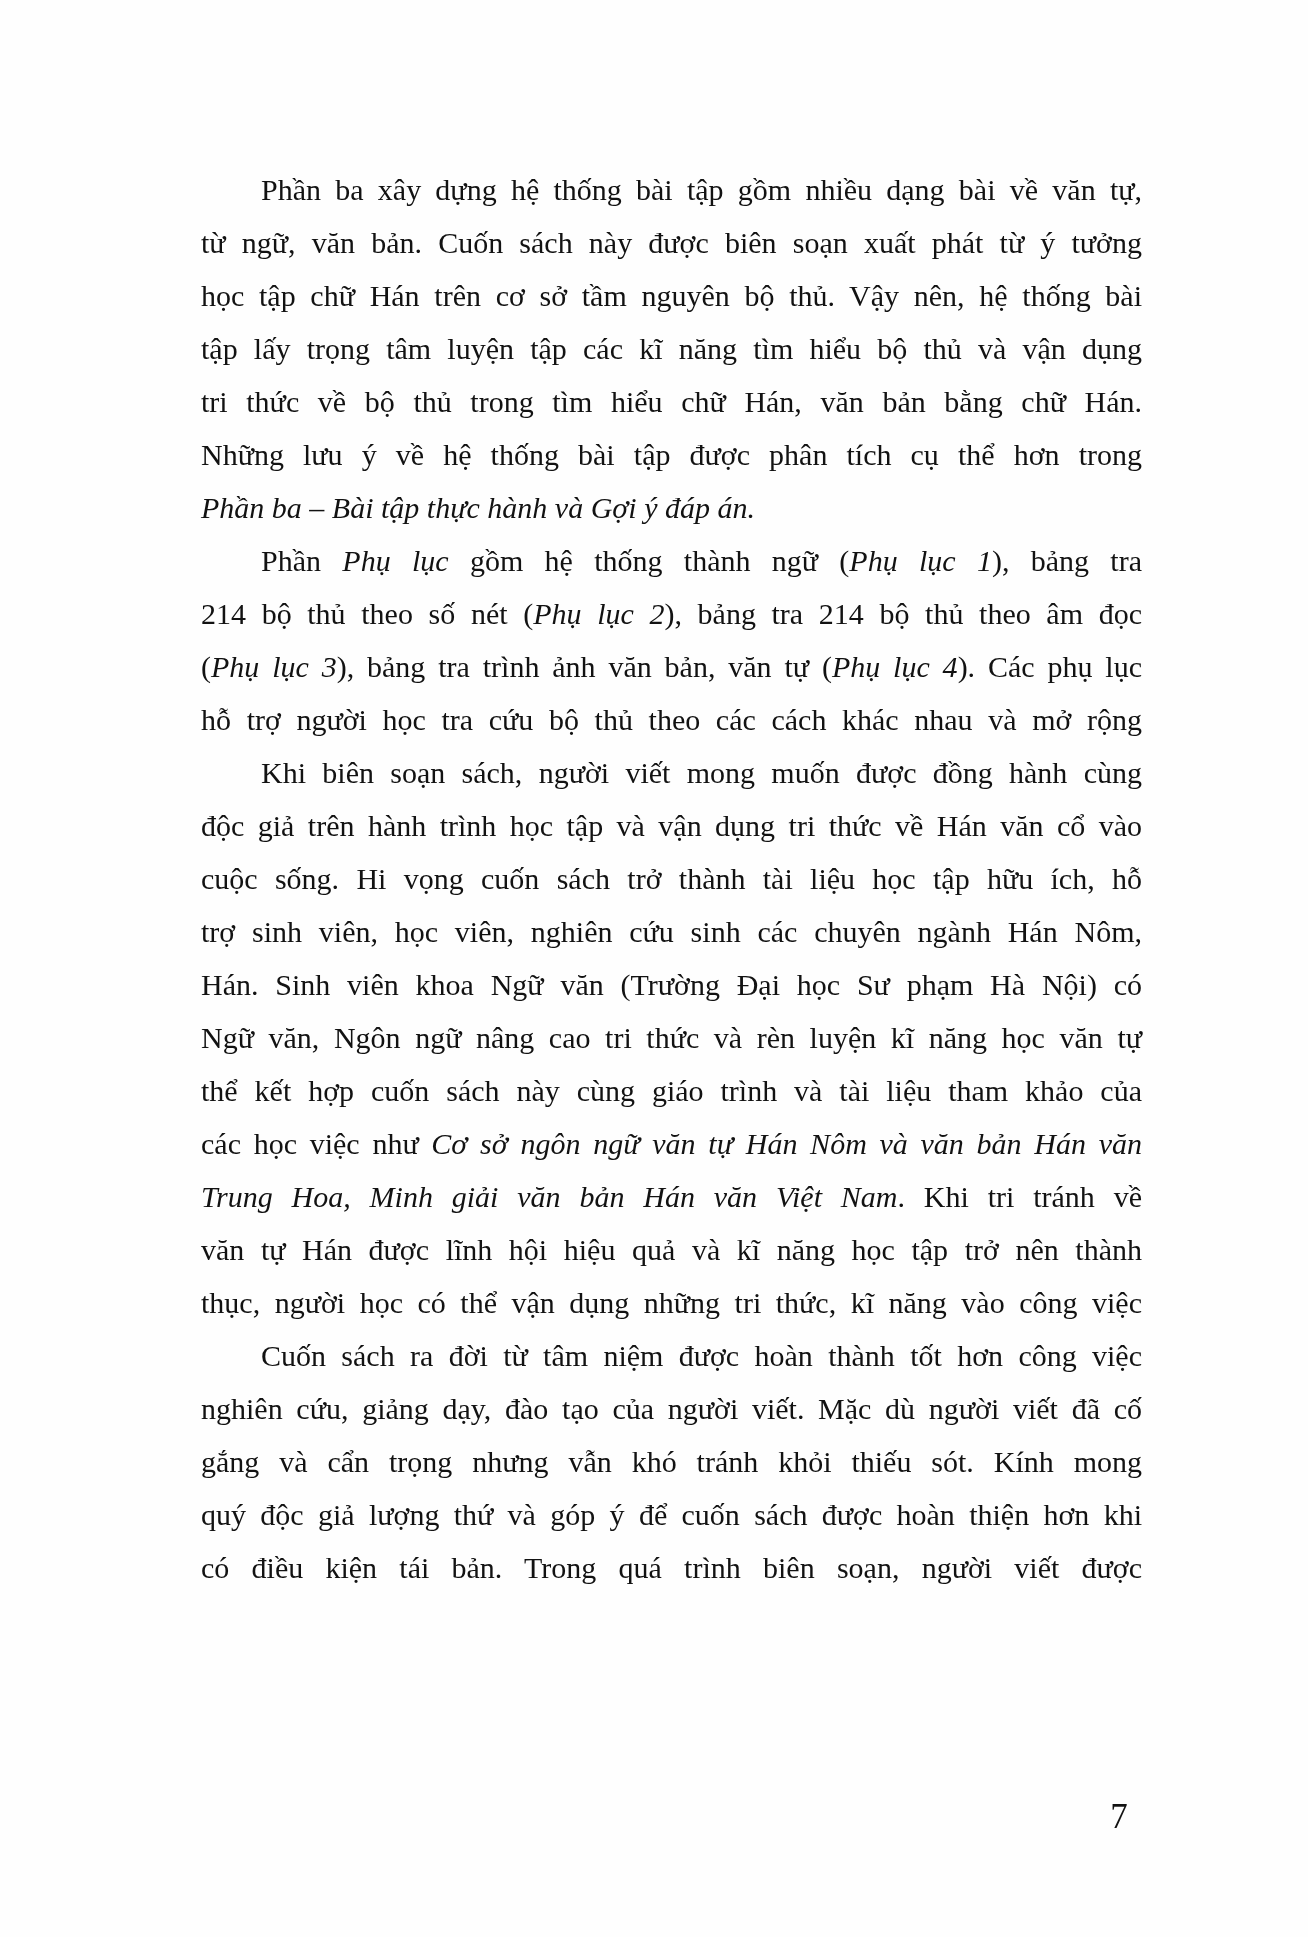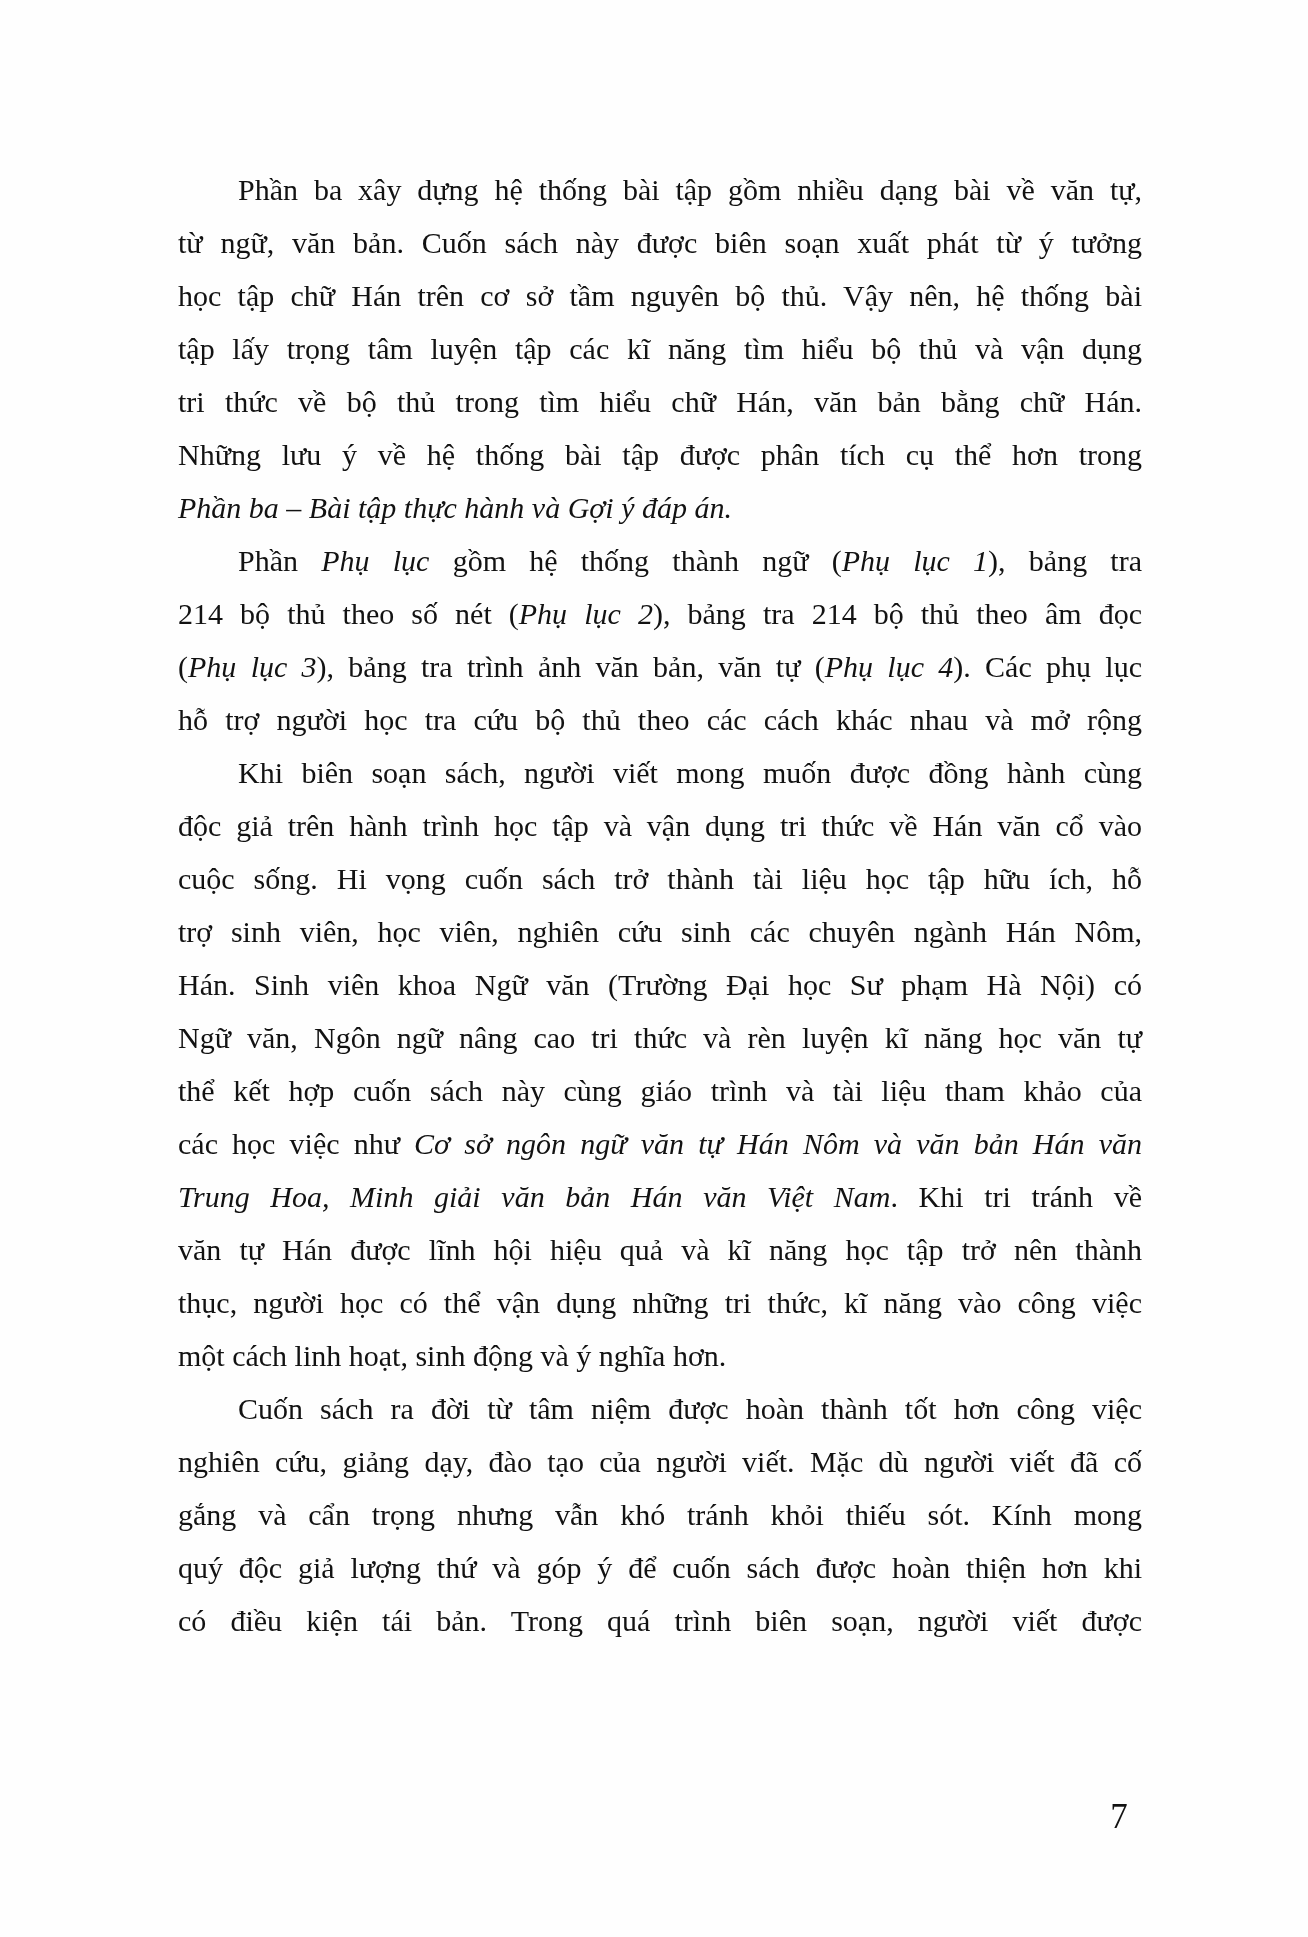--- a/index.html
+++ b/index.html
@@ -27,20 +27,21 @@
   }
   .paragraph {
     margin: 0;
     padding: 0;
   }
   .line {
     height: 53px;
     text-align: justify;
     text-align-last: justify;
     white-space: nowrap;
+    margin-left: 23px;
   }
   .line.last {
     text-align-last: left;
   }
   .line.indent {
     text-indent: 60px;
   }
   .it {
     font-style: italic;
   }
@@ -80,21 +81,20 @@
         <div class="line"><span>độc giả trên hành trình học tập và vận dụng tri thức về Hán văn cổ vào</span></div>
         <div class="line"><span>cuộc sống. Hi vọng cuốn sách trở thành tài liệu học tập hữu ích, hỗ</span></div>
         <div class="line"><span>trợ sinh viên, học viên, nghiên cứu sinh các chuyên ngành Hán Nôm,</span></div>
         <div class="line"><span>Hán. Sinh viên khoa Ngữ văn (Trường Đại học Sư phạm Hà Nội) có</span></div>
         <div class="line"><span>Ngữ văn, Ngôn ngữ nâng cao tri thức và rèn luyện kĩ năng học văn tự</span></div>
         <div class="line"><span>thể kết hợp cuốn sách này cùng giáo trình và tài liệu tham khảo của</span></div>
         <div class="line"><span>các học việc như </span><span class="it">Cơ sở ngôn ngữ văn tự Hán Nôm và văn bản Hán văn</span></div>
         <div class="line"><span class="it">Trung Hoa, Minh giải văn bản Hán văn Việt Nam</span><span>. Khi tri tránh về</span></div>
         <div class="line"><span>văn tự Hán được lĩnh hội hiệu quả và kĩ năng học tập trở nên thành</span></div>
         <div class="line"><span>thục, người học có thể vận dụng những tri thức, kĩ năng vào công việc</span></div>
-        <div class="line last"><span>một cách linh hoạt, sinh động và ý nghĩa hơn.</span></div>
       </div>
       <div class="paragraph">
         <div class="line indent"><span>Cuốn sách ra đời từ tâm niệm được hoàn thành tốt hơn công việc</span></div>
         <div class="line"><span>nghiên cứu, giảng dạy, đào tạo của người viết. Mặc dù người viết đã cố</span></div>
         <div class="line"><span>gắng và cẩn trọng nhưng vẫn khó tránh khỏi thiếu sót. Kính mong</span></div>
         <div class="line"><span>quý độc giả lượng thứ và góp ý để cuốn sách được hoàn thiện hơn khi</span></div>
         <div class="line"><span>có điều kiện tái bản. Trong quá trình biên soạn, người viết được</span></div>
       </div>
     </div>
   <div class="page-number">7</div>

